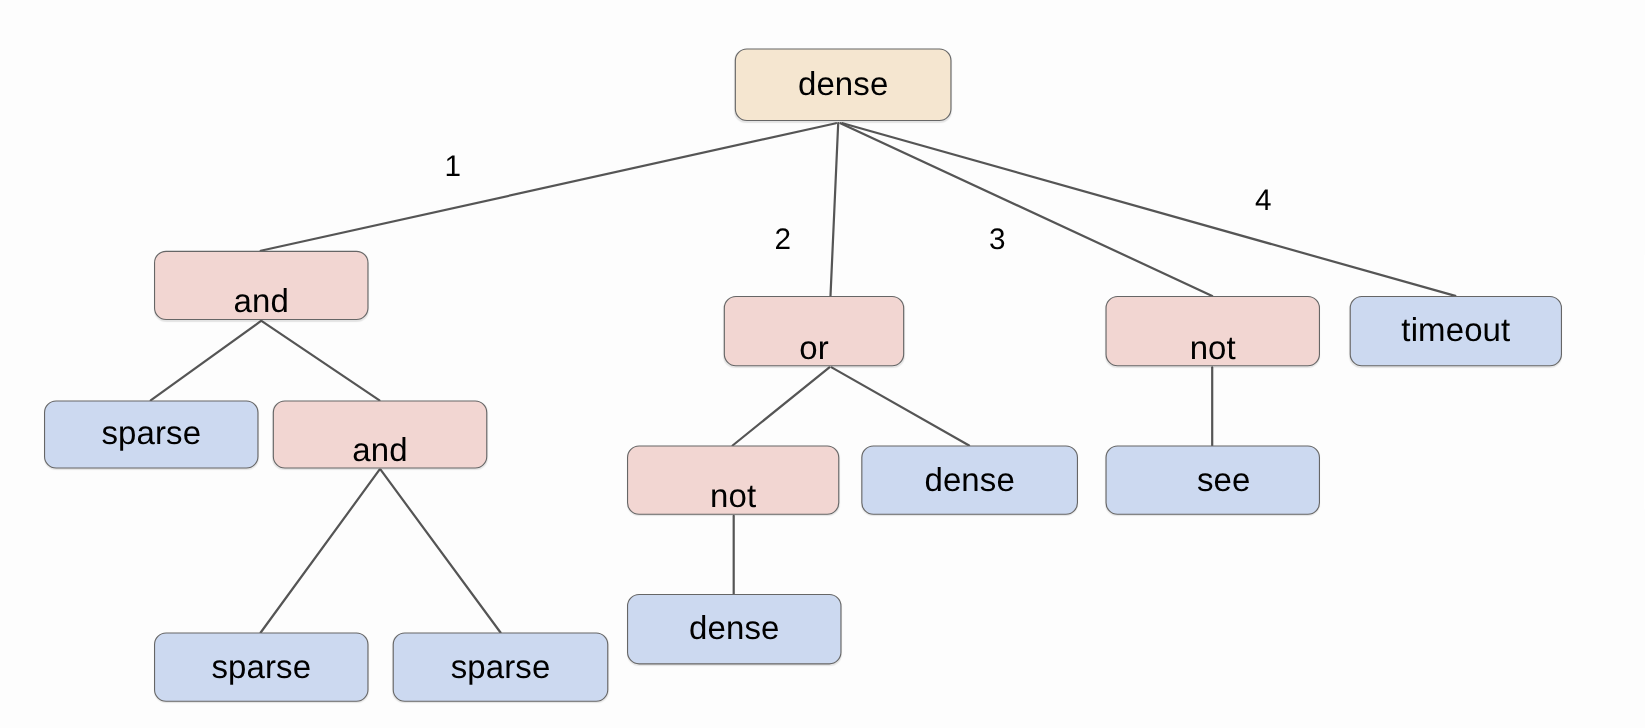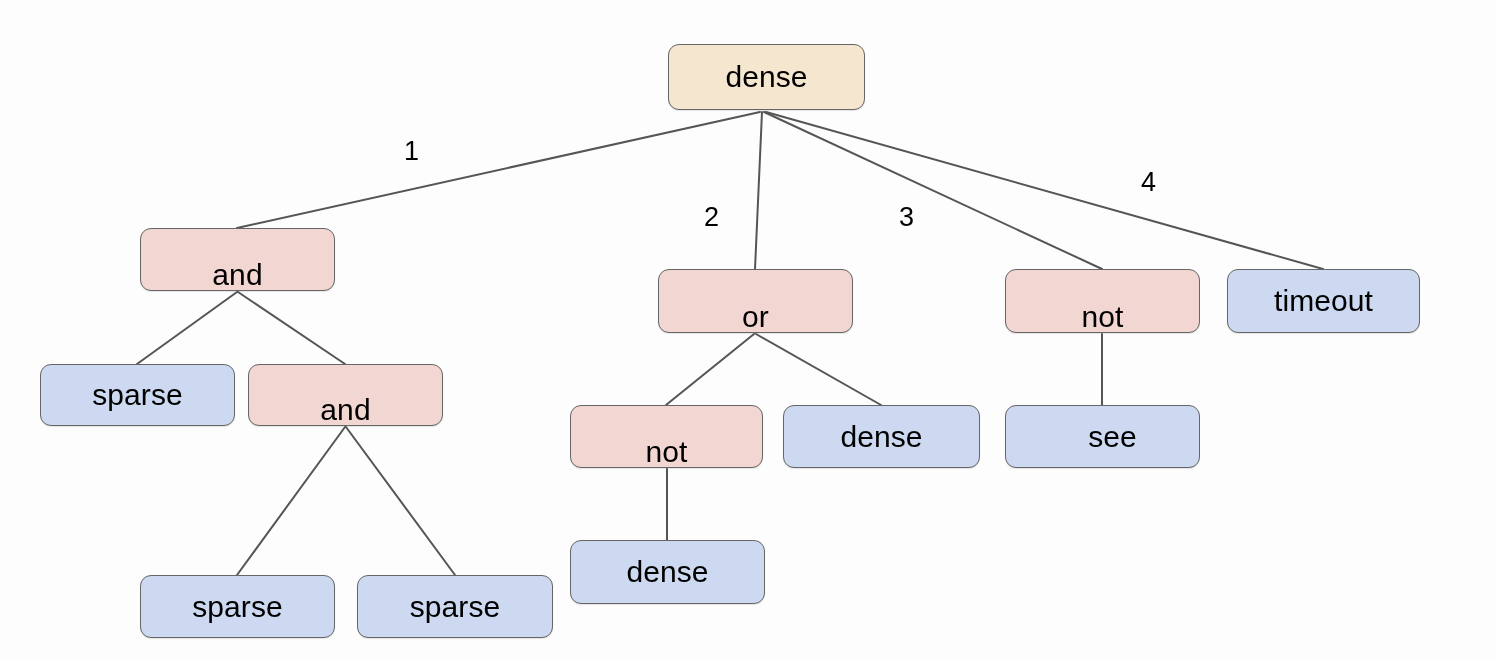--- a/index.html
+++ b/index.html
@@ -71,21 +71,21 @@
       <line x1="667" y1="469" x2="667" y2="540" stroke="#555555" stroke-width="2" stroke-linecap="round"></line>
       <line x1="1102" y1="334" x2="1102" y2="405" stroke="#555555" stroke-width="2" stroke-linecap="round"></line>
     </svg>
   <div id="node-layer">
       <div class="node node-root" style="left: 668px; top: 44px; width: 197px; height: 66px; background: rgb(245, 230, 208);">
         <span>dense</span>
       </div>
       <div class="node node-op" style="left: 140px; top: 228px; width: 195px; height: 63px; background: rgb(242, 214, 210);">
         <span>and</span>
       </div>
-      <div class="node node-op" style="left: 658px; top: 269px; width: 195px; height: 64px; background: rgb(242, 214, 210);">
+      <div class="node node-op" style="left: 658px; top: 269px; width: 164px; height: 64px; background: rgb(242, 214, 210);">
         <span>or</span>
       </div>
       <div class="node node-op" style="left: 1005px; top: 269px; width: 195px; height: 64px; background: rgb(242, 214, 210);">
         <span>not</span>
       </div>
       <div class="node node-leaf" style="left: 1227px; top: 269px; width: 193px; height: 64px; background: rgb(204, 217, 240);">
         <span>timeout</span>
       </div>
       <div class="node node-leaf" style="left: 40px; top: 364px; width: 195px; height: 62px; background: rgb(204, 217, 240);">
         <span>sparse</span>

